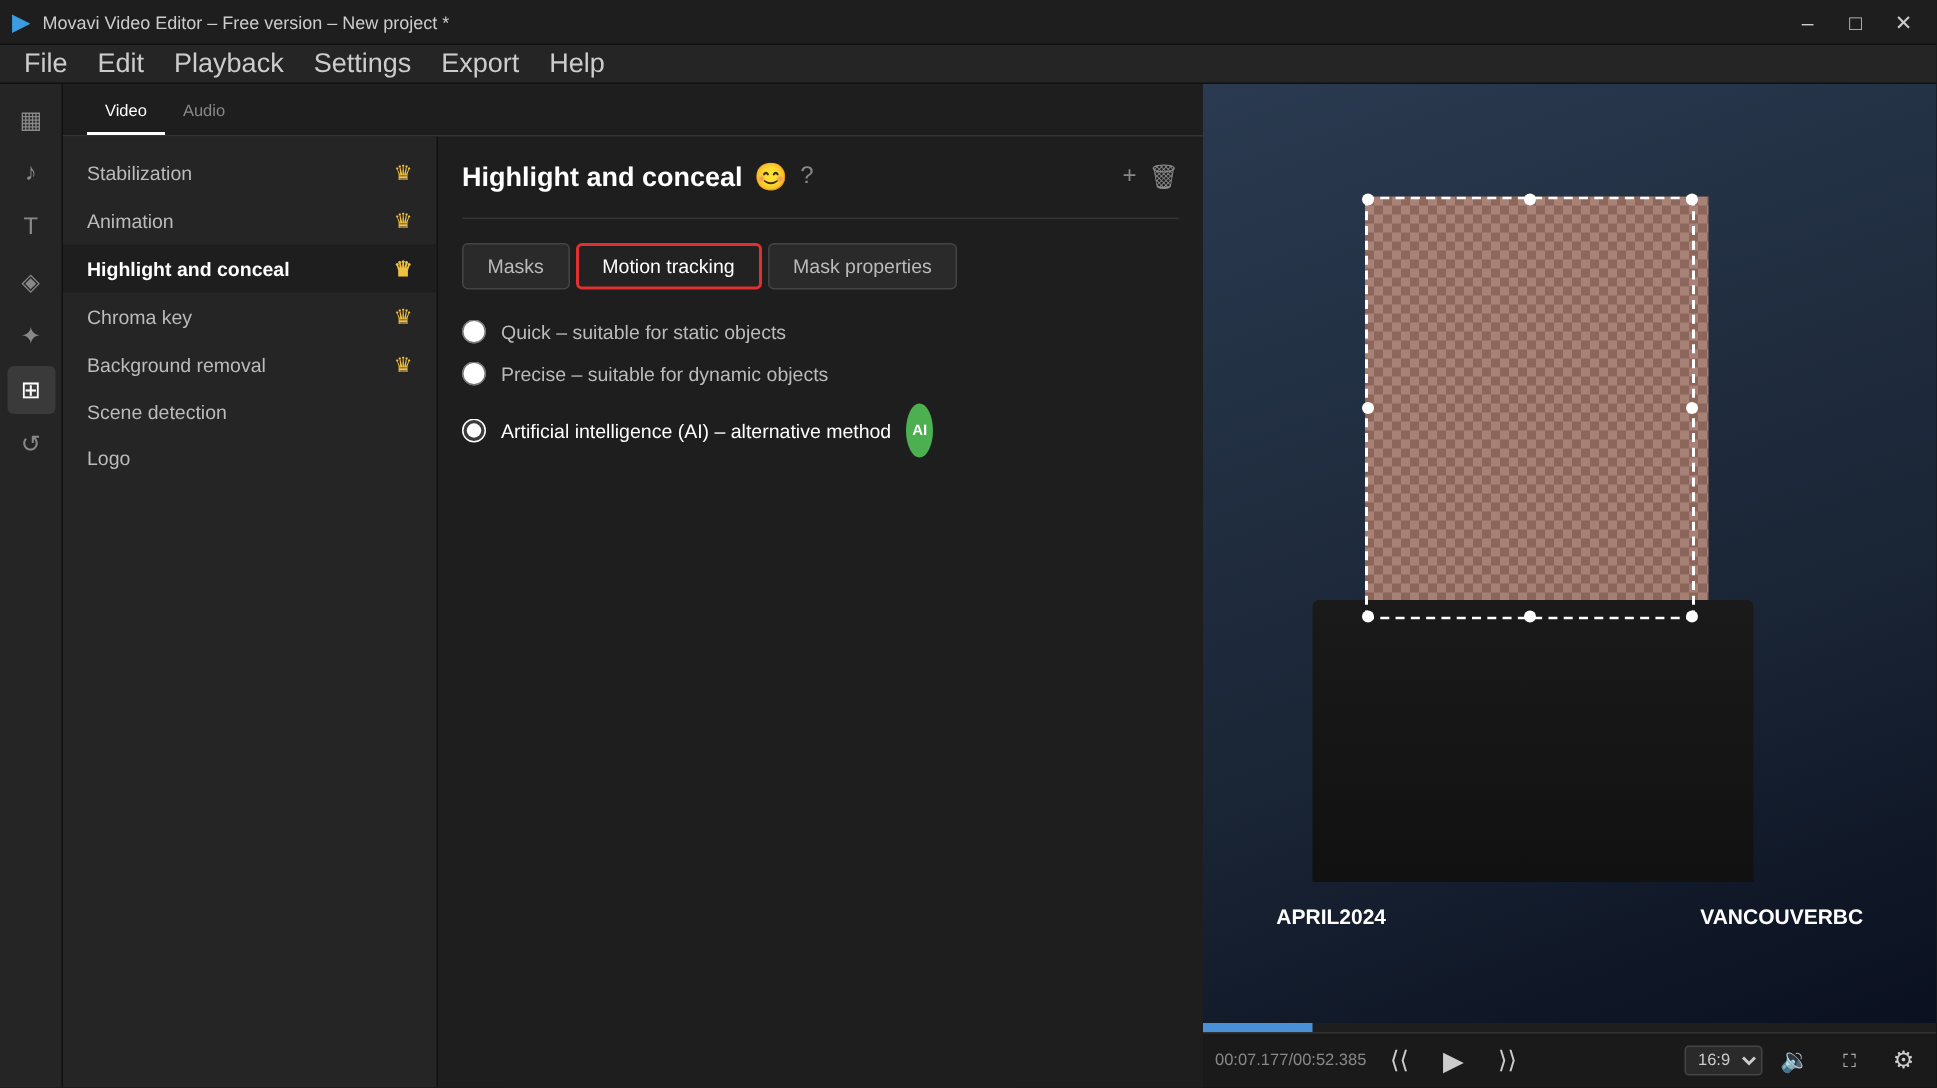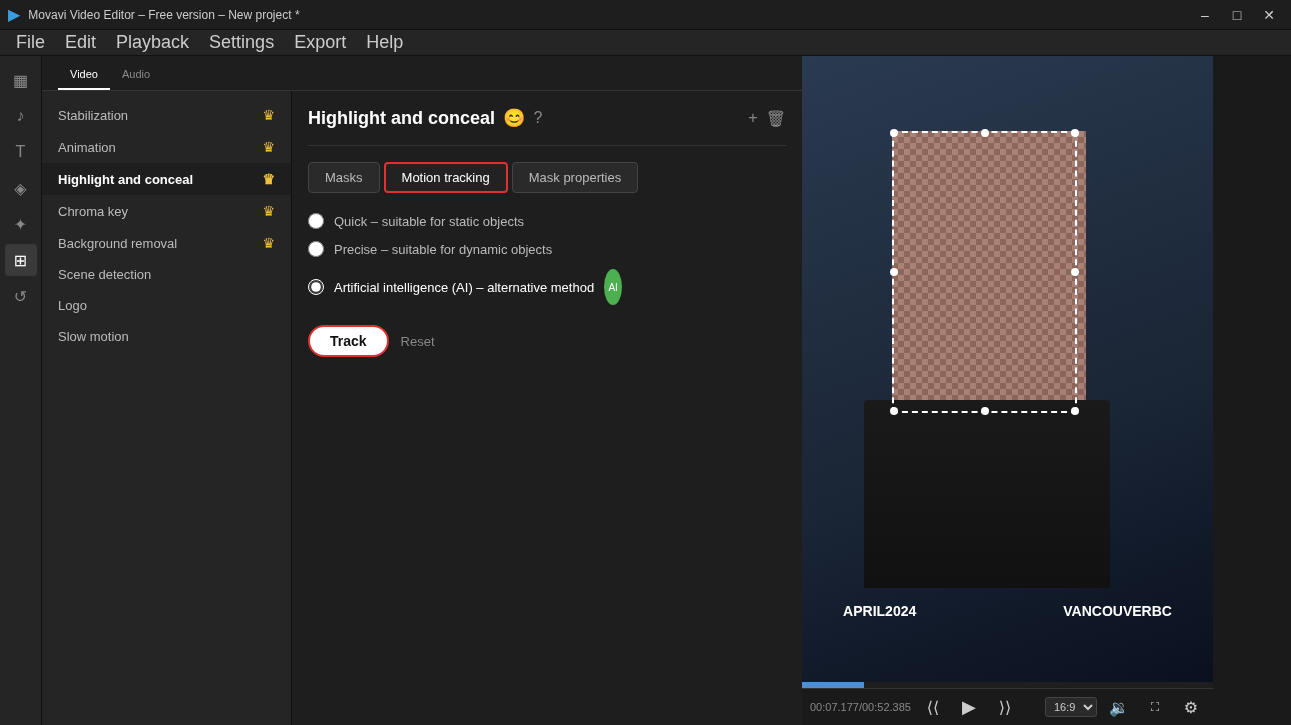--- a/index.html
+++ b/index.html
@@ -57,29 +57,29 @@
     
     .tabs-row { display: flex; gap: 4px; margin-bottom: 20px; }
     .tab-btn { padding: 6px 16px; border: 1px solid #444; background: #2a2a2a; color: #bbb; border-radius: 4px; cursor: pointer; font-size: 13px; }
     .tab-btn.active { background: #222; color: #fff; border-color: #e03030; border-width: 2px; }
 
     
     .radio-group { display: flex; flex-direction: column; gap: 12px; margin-bottom: 20px; }
     .radio-option { display: flex; align-items: center; gap: 10px; cursor: pointer; color: #bbb; font-size: 13px; }
     .radio-option input[type="radio"] { accent-color: #fff; width: 16px; height: 16px; }
     .radio-option.selected { color: #fff; }
-    .ai-badge { background: #4caf50; color: #fff; font-size: 10px; font-weight: normal; border-radius: 50%; width: 18px; height: 36px; display: flex; align-items: center; justify-content: center; }
+    .ai-badge { background: #4caf50; color: #fff; font-size: 10px; font-weight: bold; border-radius: 50%; width: 18px; height: 36px; display: flex; align-items: center; justify-content: center; }
 
     
     .action-buttons { display: flex; gap: 12px; align-items: center; }
     .btn-track { background: #fff; color: #111; border: 2px solid #e03030; border-radius: 20px; padding: 6px 20px; font-size: 14px; font-weight: 600; cursor: pointer; }
     .btn-reset { background: none; border: none; color: #888; font-size: 13px; cursor: pointer; }
 
     
-    #preview { width: 411px; background: #000; display: flex; flex-direction: column; }
+    #preview { width: 489px; background: #000; display: flex; flex-direction: column; }
     #preview-video { flex: 1; position: relative; overflow: hidden; background: #1a2a3a; }
     
     
     #preview-controls { background: #1a1a1a; padding: 4px 8px; display: flex; align-items: center; gap: 8px; border-top: 1px solid #333; }
     .time-display { color: #888; font-size: 11px; white-space: nowrap; }
     .ctrl-btn { background: none; border: none; color: #ccc; cursor: pointer; font-size: 16px; width: 28px; height: 28px; display: flex; align-items: center; justify-content: center; border-radius: 3px; }
     .ratio-select { background: #2a2a2a; border: 1px solid #444; color: #ccc; font-size: 11px; padding: 2px 4px; border-radius: 3px; cursor: pointer; }
 
     
     ::-webkit-scrollbar { width: 6px; height: 6px; }
@@ -159,23 +159,20 @@
           </div>
           <div class="sidebar-item">
             <span>Background removal</span>
             <span class="crown">♛</span>
           </div>
           <div class="sidebar-item">
             <span>Scene detection</span>
           </div>
           <div class="sidebar-item">
             <span>Logo</span>
-          </div>
-          <div class="sidebar-item">
-            <span>Slow motion</span>
           </div>
         </div>
 
         <div id="main-content">
 
           <div class="section-header">
             <span class="section-title">Highlight and conceal</span>
             <span class="emoji-badge">😊</span>
             <button class="section-action-btn" title="Help">?</button>
             <div class="section-actions">
@@ -200,24 +197,20 @@
               <input type="radio" name="tracking" value="precise" style="">
               <span>Precise – suitable for dynamic objects</span>
             </label>
             <label class="radio-option selected">
               <input type="radio" name="tracking" value="ai" checked="" style="">
               <span>Artificial intelligence (AI) – alternative method</span>
               <span class="ai-badge">AI</span>
             </label>
           </div>
 
-          <div class="action-buttons">
-            <button class="btn-track">Track</button>
-            <button class="btn-reset">Reset</button>
-          </div>
         </div>
       </div>
     </div>
   </div>
 
   <div id="preview">
 
     <div id="preview-video">
       <div class="preview-scene">
 

